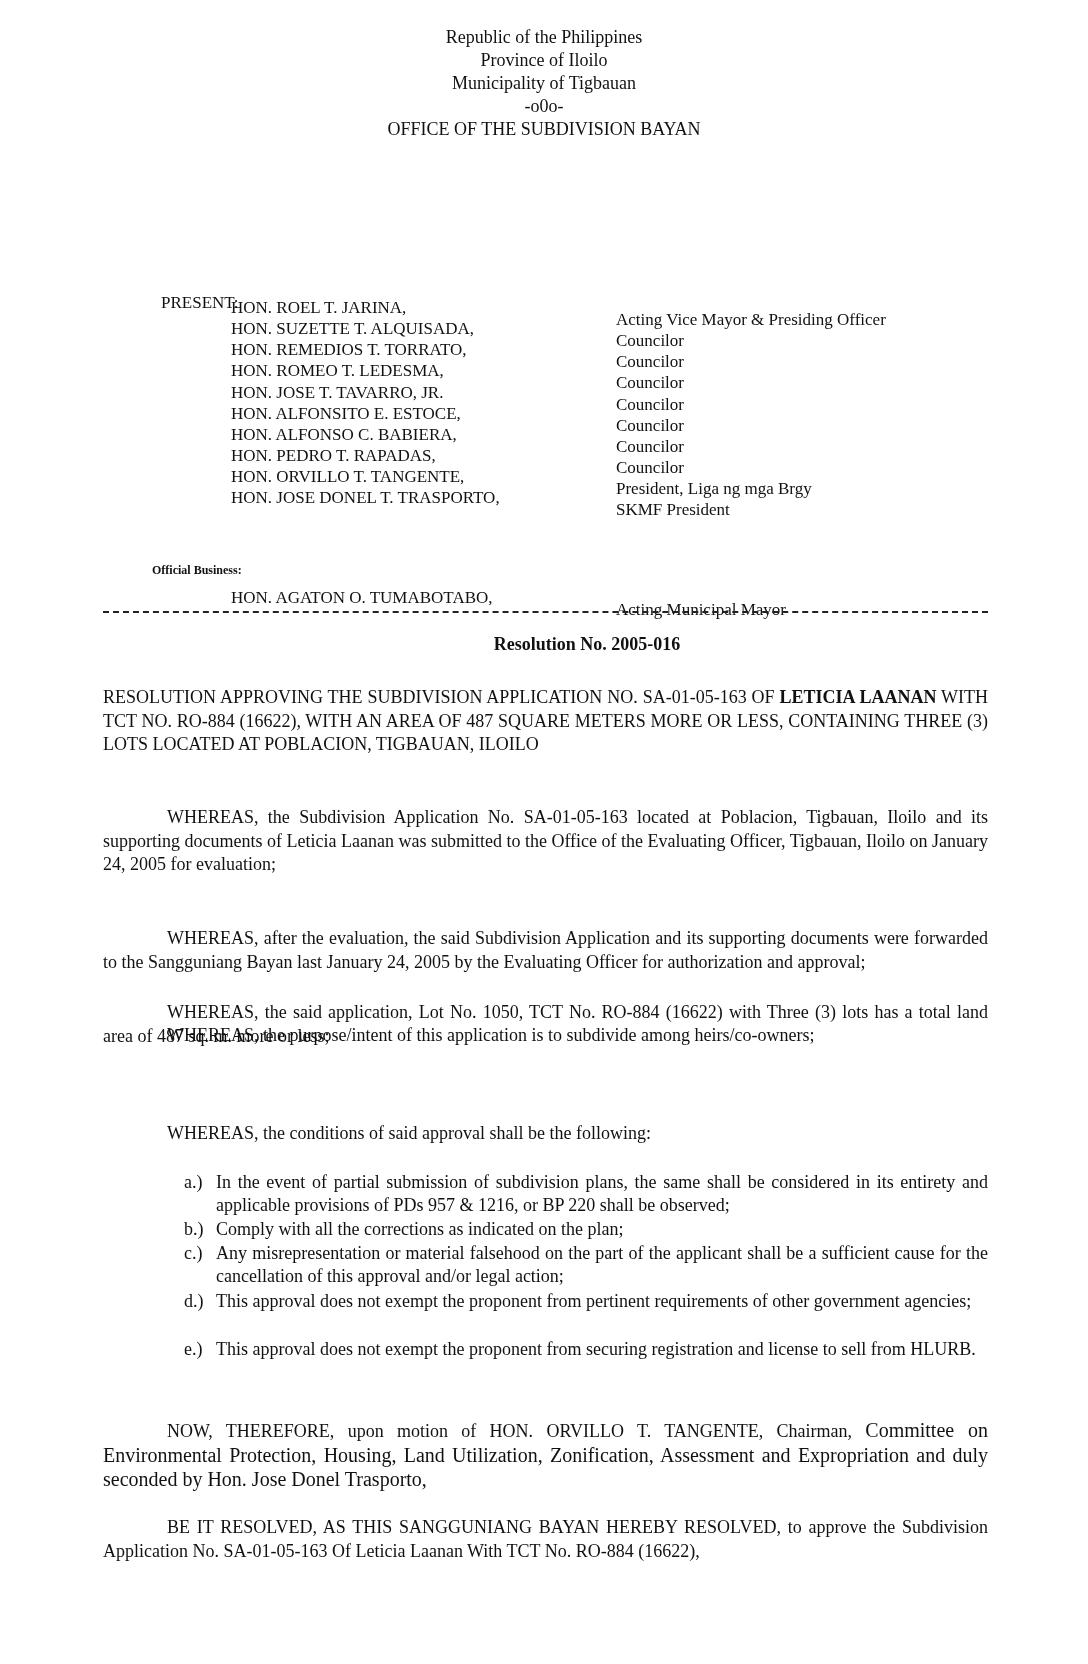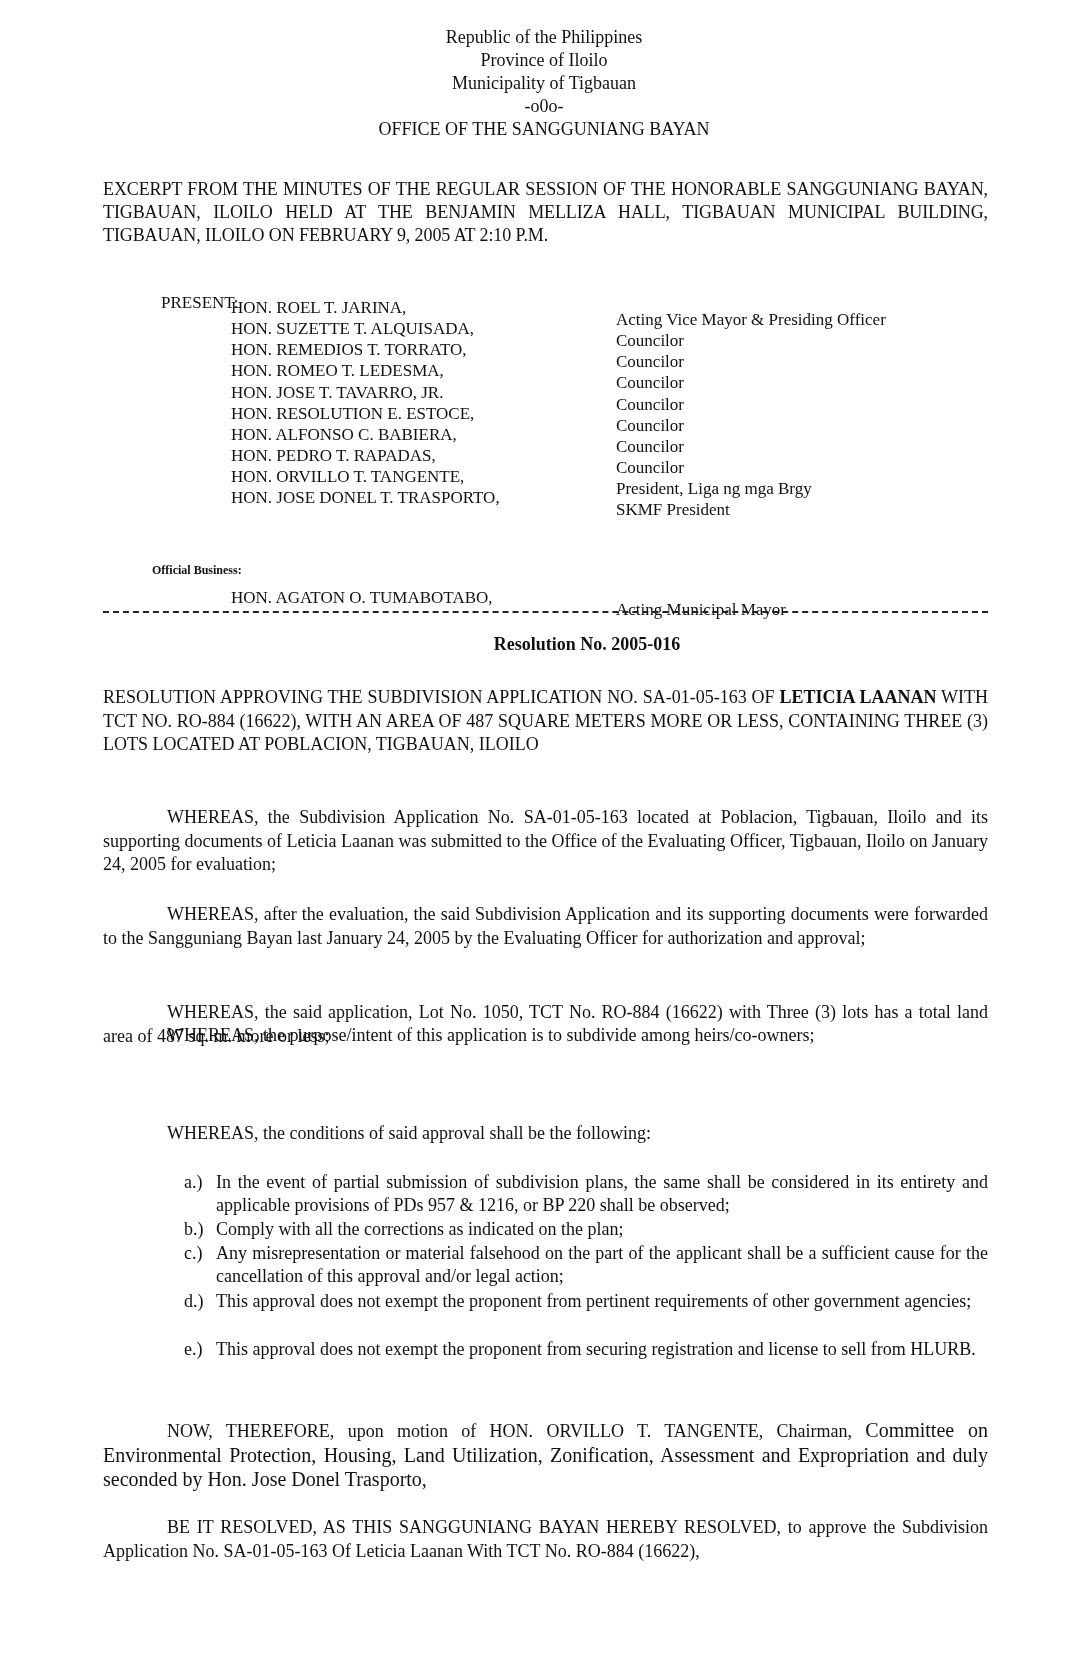--- a/index.html
+++ b/index.html
@@ -28,24 +28,23 @@
 </head>
 <body>
 
 <div class="page">
 
   <div class="header">
     <div>Republic of the Philippines</div>
     <div>Province of Iloilo</div>
     <div>Municipality of Tigbauan</div>
     <div>-o0o-</div>
-    <div>OFFICE OF THE SANGGUNIANG BAYAN</div>
+    <div>OFFICE OF THE SUBDIVISION BAYAN</div>
   </div>
 
-  <div class="excerpt">EXCERPT FROM THE MINUTES OF THE REGULAR SESSION OF THE HONORABLE SANGGUNIANG BAYAN, TIGBAUAN, ILOILO HELD AT THE BENJAMIN MELLIZA HALL, TIGBAUAN MUNICIPAL BUILDING, TIGBAUAN, ILOILO ON FEBRUARY 9, 2005 AT 2:10 P.M.</div>
 
   <div class="present-label">PRESENT:</div>
 
   <div class="row" style="top:297px">
     <span class="name">HON. ROEL T. JARINA,</span>
     <span class="role">Acting Vice Mayor &amp; Presiding Officer</span>
   </div>
   <div class="row" style="top:318px">
     <span class="name">HON. SUZETTE T. ALQUISADA,</span>
     <span class="role">Councilor</span>
@@ -56,21 +55,21 @@
   </div>
   <div class="row" style="top:360px">
     <span class="name">HON. ROMEO T. LEDESMA,</span>
     <span class="role">Councilor</span>
   </div>
   <div class="row" style="top:382px">
     <span class="name">HON. JOSE T. TAVARRO, JR.</span>
     <span class="role">Councilor</span>
   </div>
   <div class="row" style="top:403px">
-    <span class="name">HON. RESOLUTION E. ESTOCE,</span>
+    <span class="name">HON. ALFONSITO E. ESTOCE,</span>
     <span class="role">Councilor</span>
   </div>
   <div class="row" style="top:424px">
     <span class="name">HON. ALFONSO C. BABIERA,</span>
     <span class="role">Councilor</span>
   </div>
   <div class="row" style="top:445px">
     <span class="name">HON. PEDRO T. RAPADAS,</span>
     <span class="role">Councilor</span>
   </div>
@@ -89,21 +88,21 @@
     <span class="role">Acting Municipal Mayor</span>
   </div>
 
   <div class="divider"></div>
 
   <div class="res-no">Resolution No. 2005-016</div>
 
   <div class="para" style="top:686px"><span>RESOLUTION APPROVING THE SUBDIVISION APPLICATION NO. SA-01-05-163 OF </span><b>LETICIA LAANAN</b><span> WITH TCT NO. RO-884 (16622), WITH AN AREA OF 487 SQUARE METERS MORE OR LESS, CONTAINING THREE (3) LOTS LOCATED AT POBLACION, TIGBAUAN, ILOILO</span></div>
 
   <div class="para indent" style="top:806px">WHEREAS, the Subdivision Application No. SA-01-05-163 located at Poblacion, Tigbauan, Iloilo and its supporting documents of Leticia Laanan was submitted to the Office of the Evaluating Officer, Tigbauan, Iloilo on January 24, 2005 for evaluation;</div>
-  <div class="para indent" style="top:903px">WHEREAS, after the evaluation, the said Subdivision Application and its supporting documents were forwarded to the Sangguniang Bayan last January 24, 2005 by the Evaluating Officer for authorization and approval;</div>
+  <div class="para indent" style="top:927px">WHEREAS, after the evaluation, the said Subdivision Application and its supporting documents were forwarded to the Sangguniang Bayan last January 24, 2005 by the Evaluating Officer for authorization and approval;</div>
   <div class="para indent" style="top:1001px">WHEREAS, the said application, Lot No. 1050, TCT No. RO-884 (16622) with Three (3) lots has a total land area of 487 sq. m. more or less;</div>
   <div class="para indent" style="top:1024px">WHEREAS, the purpose/intent of this application is to subdivide among heirs/co-owners;</div>
   <div class="para indent" style="top:1122px">WHEREAS, the conditions of said approval shall be the following:</div>
 
   <div class="cond" style="top:1171px">
     <span class="lbl">a.)</span>
     <span class="txt">In the event of partial submission of subdivision plans, the same shall be considered in its entirety and applicable provisions of PDs 957 &amp; 1216, or BP 220 shall be observed;</span>
   </div>
   <div class="cond" style="top:1218px">
     <span class="lbl">b.)</span>

